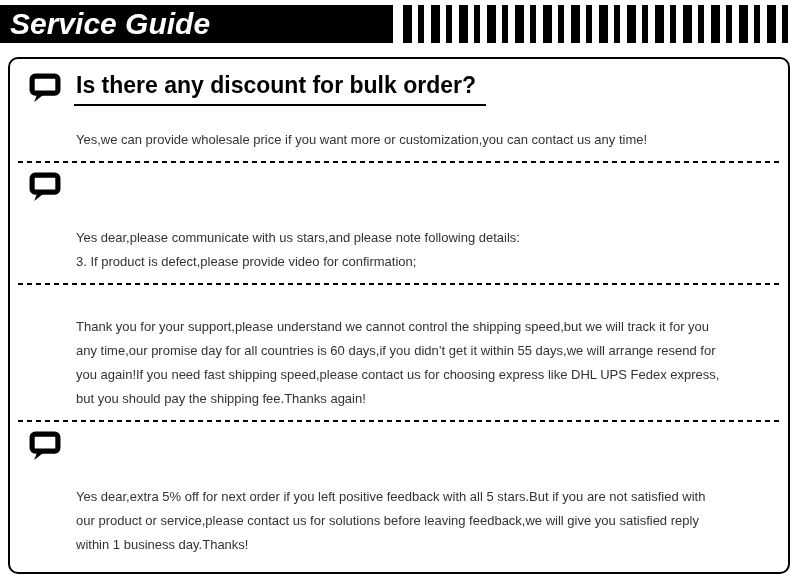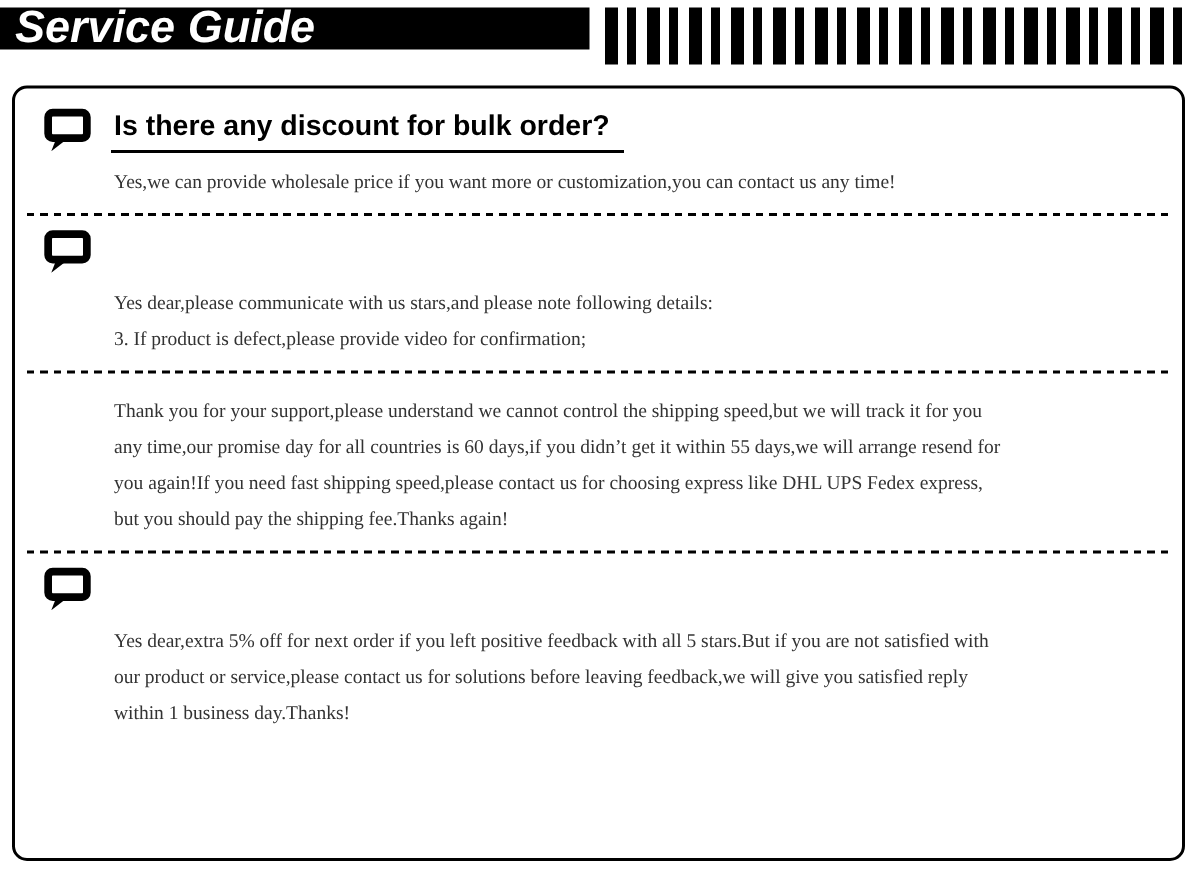--- a/index.html
+++ b/index.html
@@ -7,21 +7,21 @@
     width:800px; height:587px;
     background:#ffffff;
     font-family:"Liberation Sans", sans-serif;
     position:relative;
     overflow:hidden;
   }
 
   
   .header-bar {
     position:absolute; top:5px; left:0;
-    width:393px; height:28px;
+    width:393px; height:38px;
     background:#000;
     display:flex; align-items:center;
   }
   .header-title {
     color:#fff;
     font-style:italic;
     font-weight:bold;
     font-size:30px;
     padding-left:10px;
     white-space:nowrap;
@@ -53,32 +53,31 @@
     display:flex;
     align-items:center;
     gap:12px;
   }
   .bubble {
     width:34px; height:33px;
     flex:0 0 auto;
     display:block;
   }
   .q-text {
-    font-size:19px;
+    font-size:23px;
     font-weight:bold;
     color:#000;
     border-bottom:2px solid #000;
     padding:0 10px 4px 2px;
     line-height:1.25;
   }
 
   .answers {
     margin-left:48px;
-    margin-top:5px;
-    font-family:Liberation Serif, serif;
+    margin-top:22px;
   }
   .answer-line {
     font-size:13px;
     color:#333;
     line-height:24px;
     white-space:nowrap;
   }
 
   .dashed {
     height:2px;

